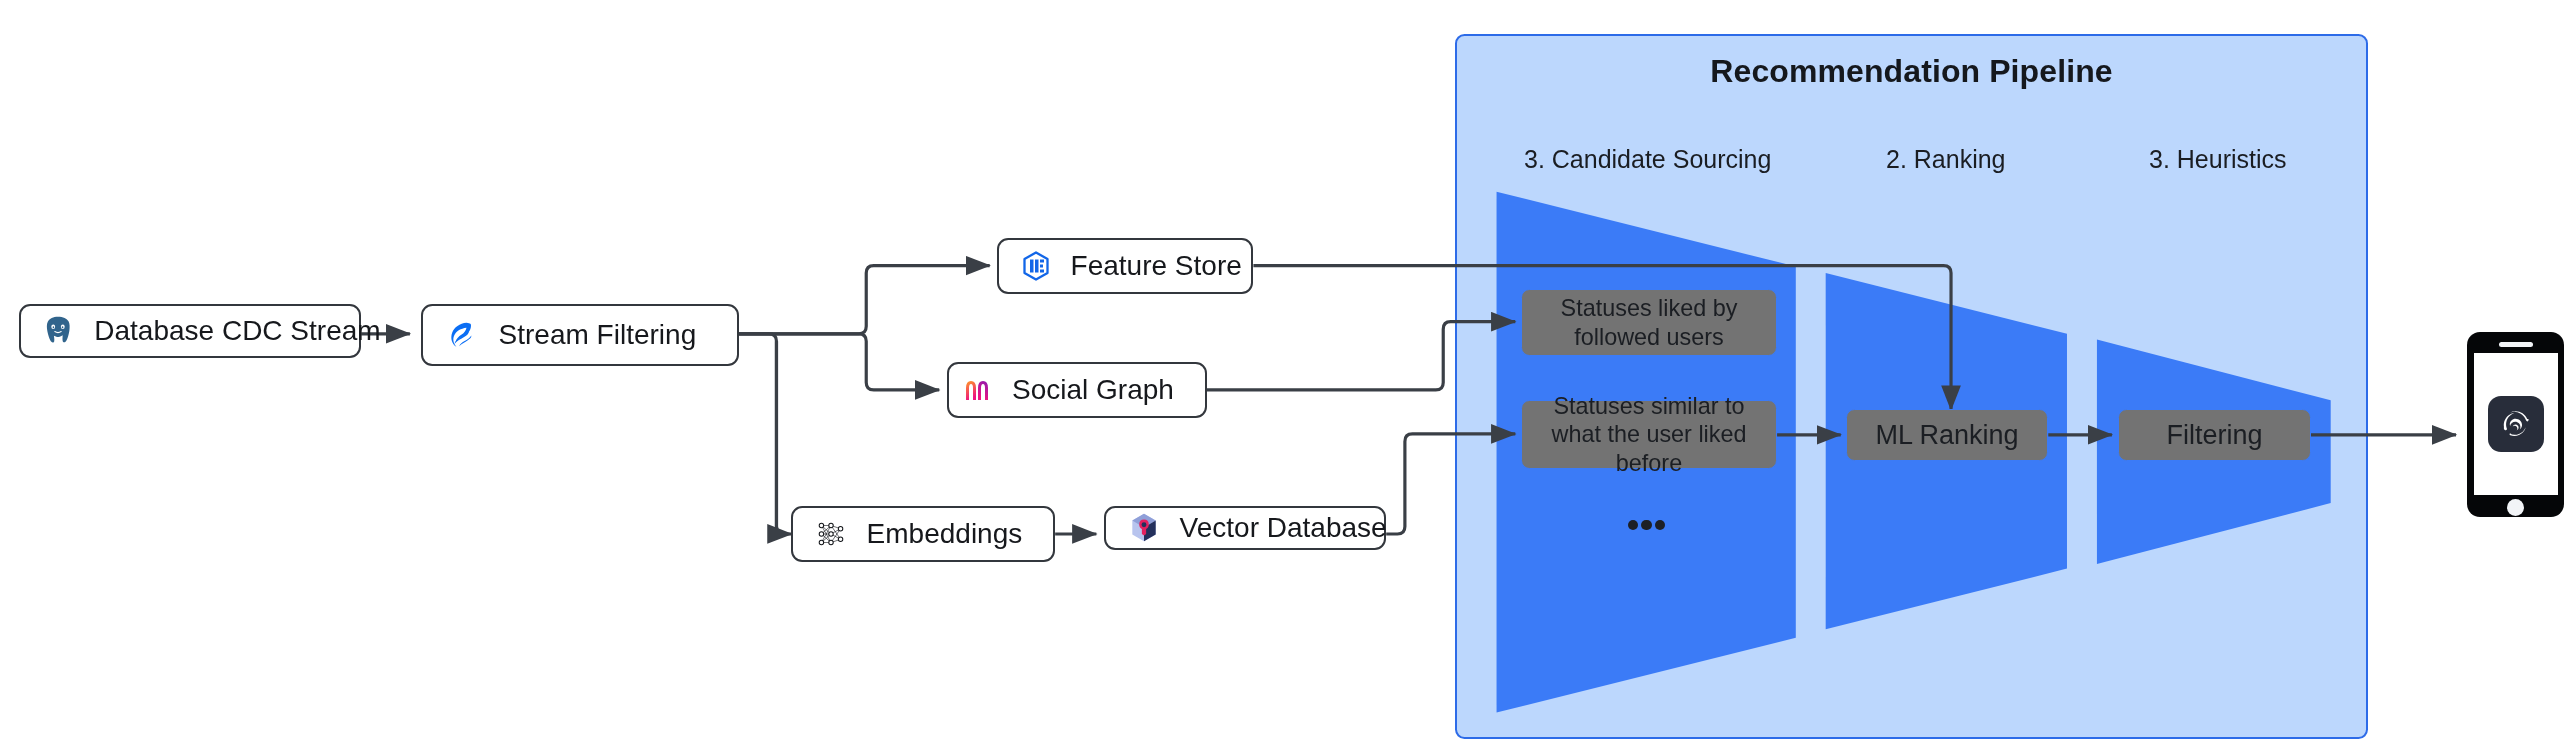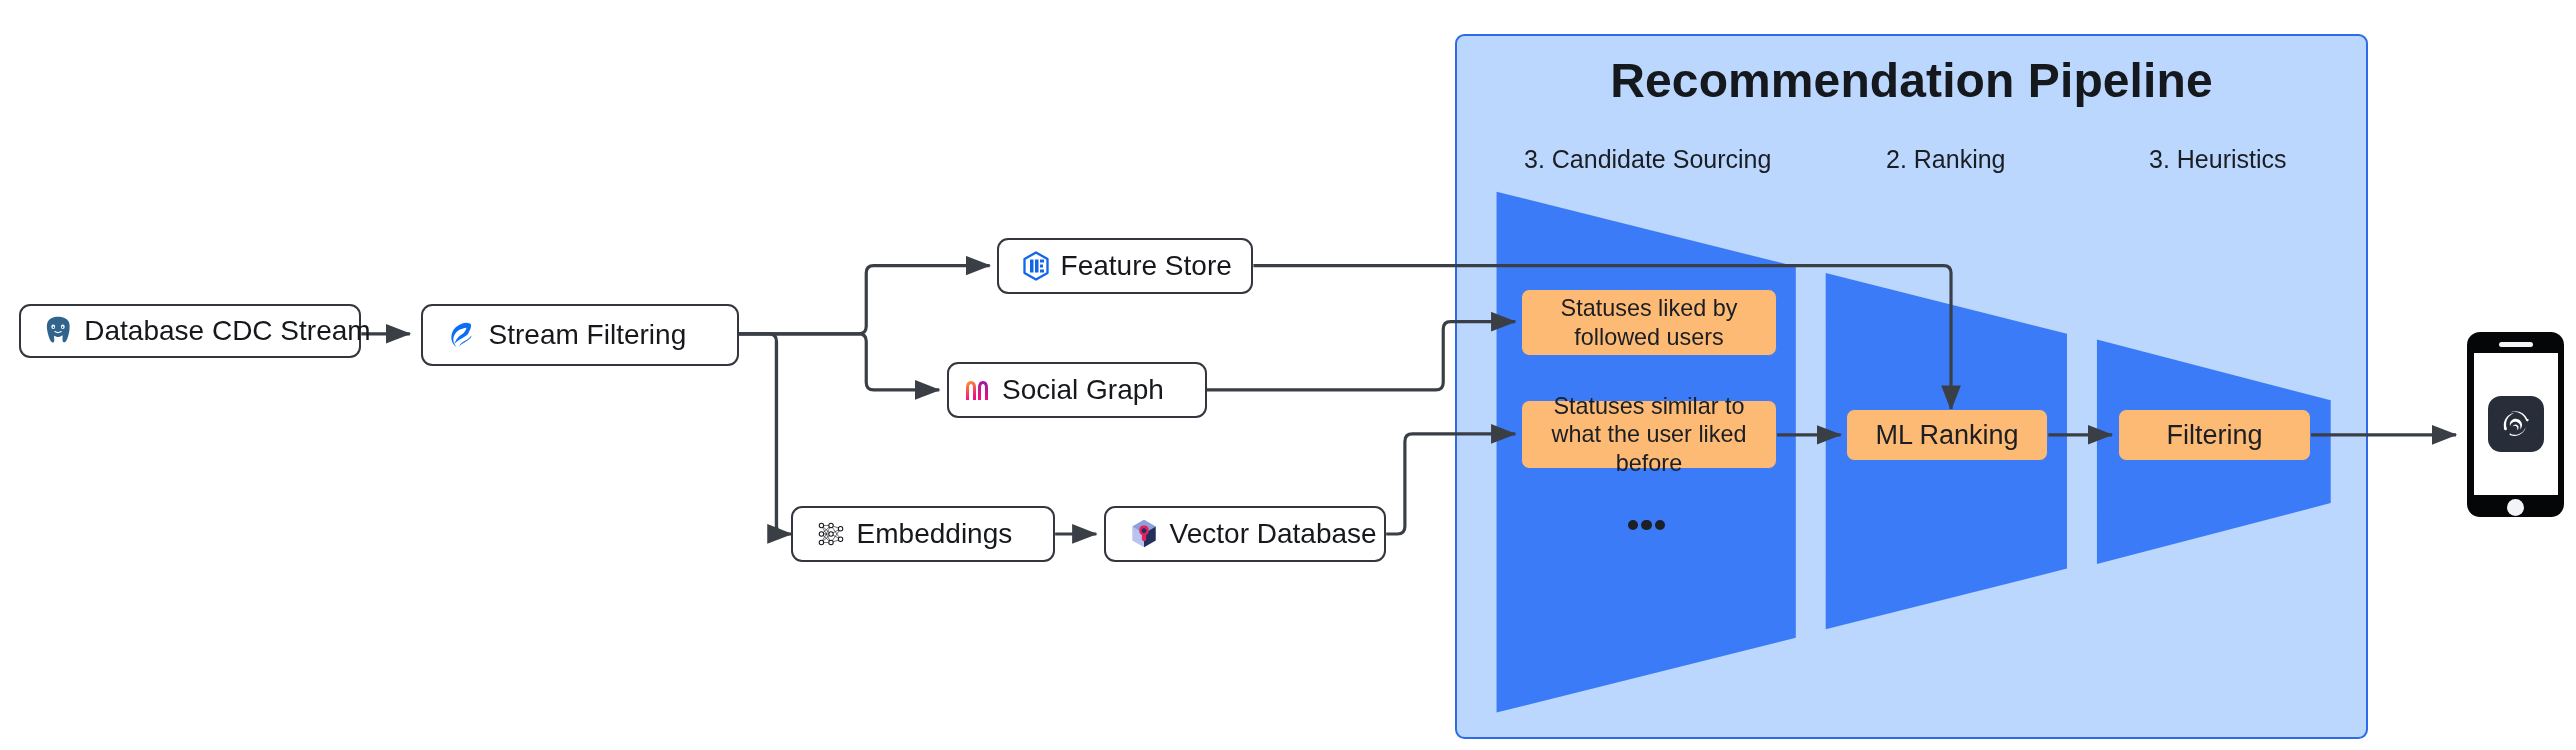--- a/index.html
+++ b/index.html
@@ -17,21 +17,21 @@
   }
   #wires{position:absolute;left:0;top:0;width:2576px;height:750px;pointer-events:none;}
   #funnels{position:absolute;left:0;top:0;width:2576px;height:750px;pointer-events:none;}
 
   
   .node{
     position:absolute;
     box-sizing:border-box;
     display:flex;
     align-items:center;
-    gap:9px;
+    gap:19px;
     padding:0 20.6px;
     background:#ffffff;
     border:2.3px solid #33373d;
     border-radius:11.2px;
     color:#16181c;
     font-size:28px;
     line-height:1.1;
     white-space:nowrap;
   }
   .node .label{font-size:28px;color:#16181c;}
@@ -53,41 +53,41 @@
     background:#bcd7fd;
     border:2.8px solid #2d6be8;
     border-radius:9.4px;
   }
   #panel-title{
     position:absolute;
     left:1455px;
     top:53px;
     width:913px;
     text-align:center;
-    font-size:48px;
+    font-size:32px;
     font-weight:bold;
     color:#15181d;
     letter-spacing:0.1px;
   }
   .stage-label{
     position:absolute;
     font-size:25px;
     color:#1a1d22;
     white-space:nowrap;
   }
 
   
   .pbox{
     position:absolute;
     box-sizing:border-box;
     display:flex;
     align-items:center;
     justify-content:center;
     text-align:center;
-    background:#fdba74;
+    background:#737373;
     border:1.9px solid #3b7bf7;
     border-radius:8.4px;
     color:#1b1e23;
     font-size:23.4px;
     line-height:1.22;
     padding:5.6px 11.2px;
   }
   .pbox.single{font-size:27px;}
 
   #ellipsis{
@@ -274,21 +274,21 @@
           <circle cx="32" cy="32" r="4.2"></circle>
           <circle cx="32" cy="48" r="4.2"></circle>
           <circle cx="50" cy="22" r="4.2"></circle>
           <circle cx="50" cy="42" r="4.2"></circle>
         </g>
       </svg>
     </span>
     <span class="label">Embeddings</span>
   </div>
 
-  <div class="node" style="left:1104px; top:506px; width:282px; height:56px;">
+  <div class="node" style="left:1104px; top:506px; width:282px; height:44px;">
     <span class="ico">
       <svg width="34" height="34" viewBox="0 0 64 64">
         <polygon points="32,5 54,18 54,44 32,57 10,44 10,18" fill="#b8c4ee"></polygon>
         <polygon points="32,5 54,18 32,31 10,18" fill="#8f9fd8"></polygon>
         <polygon points="32,31 54,18 54,44 32,57" fill="#24305c"></polygon>
         <g fill="#e4215f">
           <path d="M32 16 q9 0 9 9.5 0 6.5-5 8.6 l0 9.4 -4 2.4 -4 -2.4 0-9.4 q-5-2.1-5-8.6 0-9.5 9-9.5z"></path>
         </g>
         <circle cx="32" cy="26" r="4.6" fill="#24305c"></circle>
       </svg>

